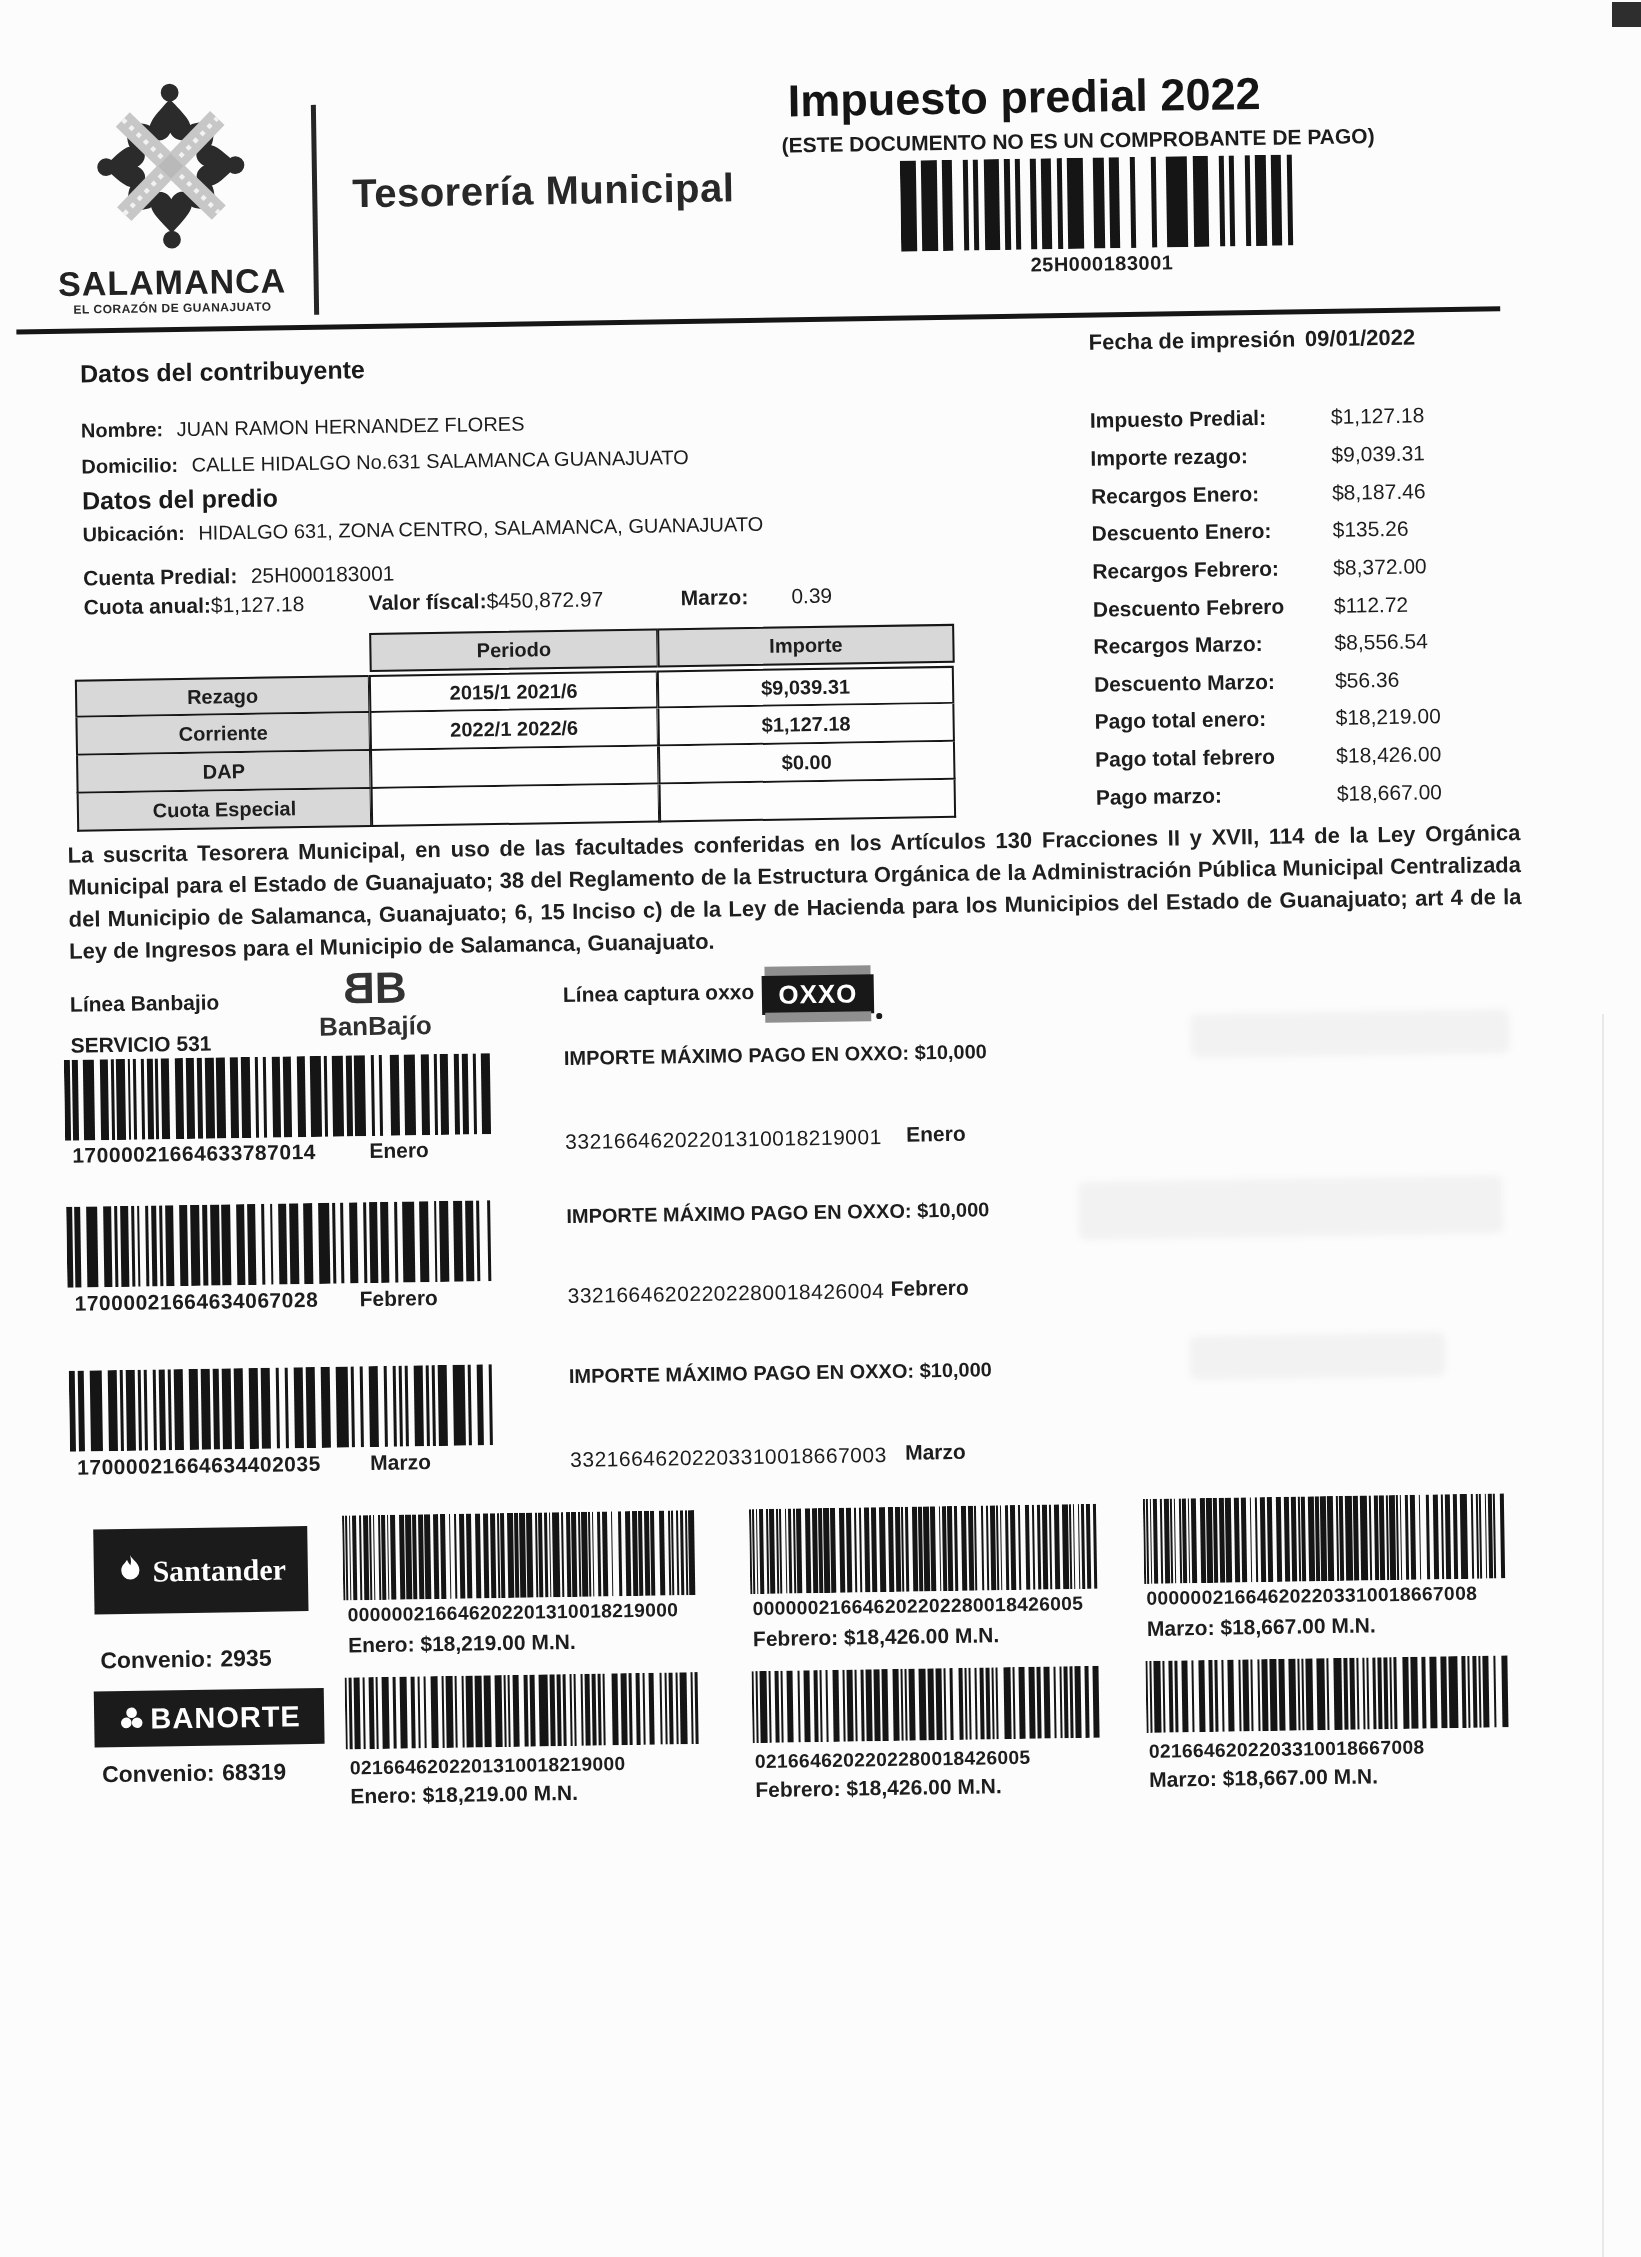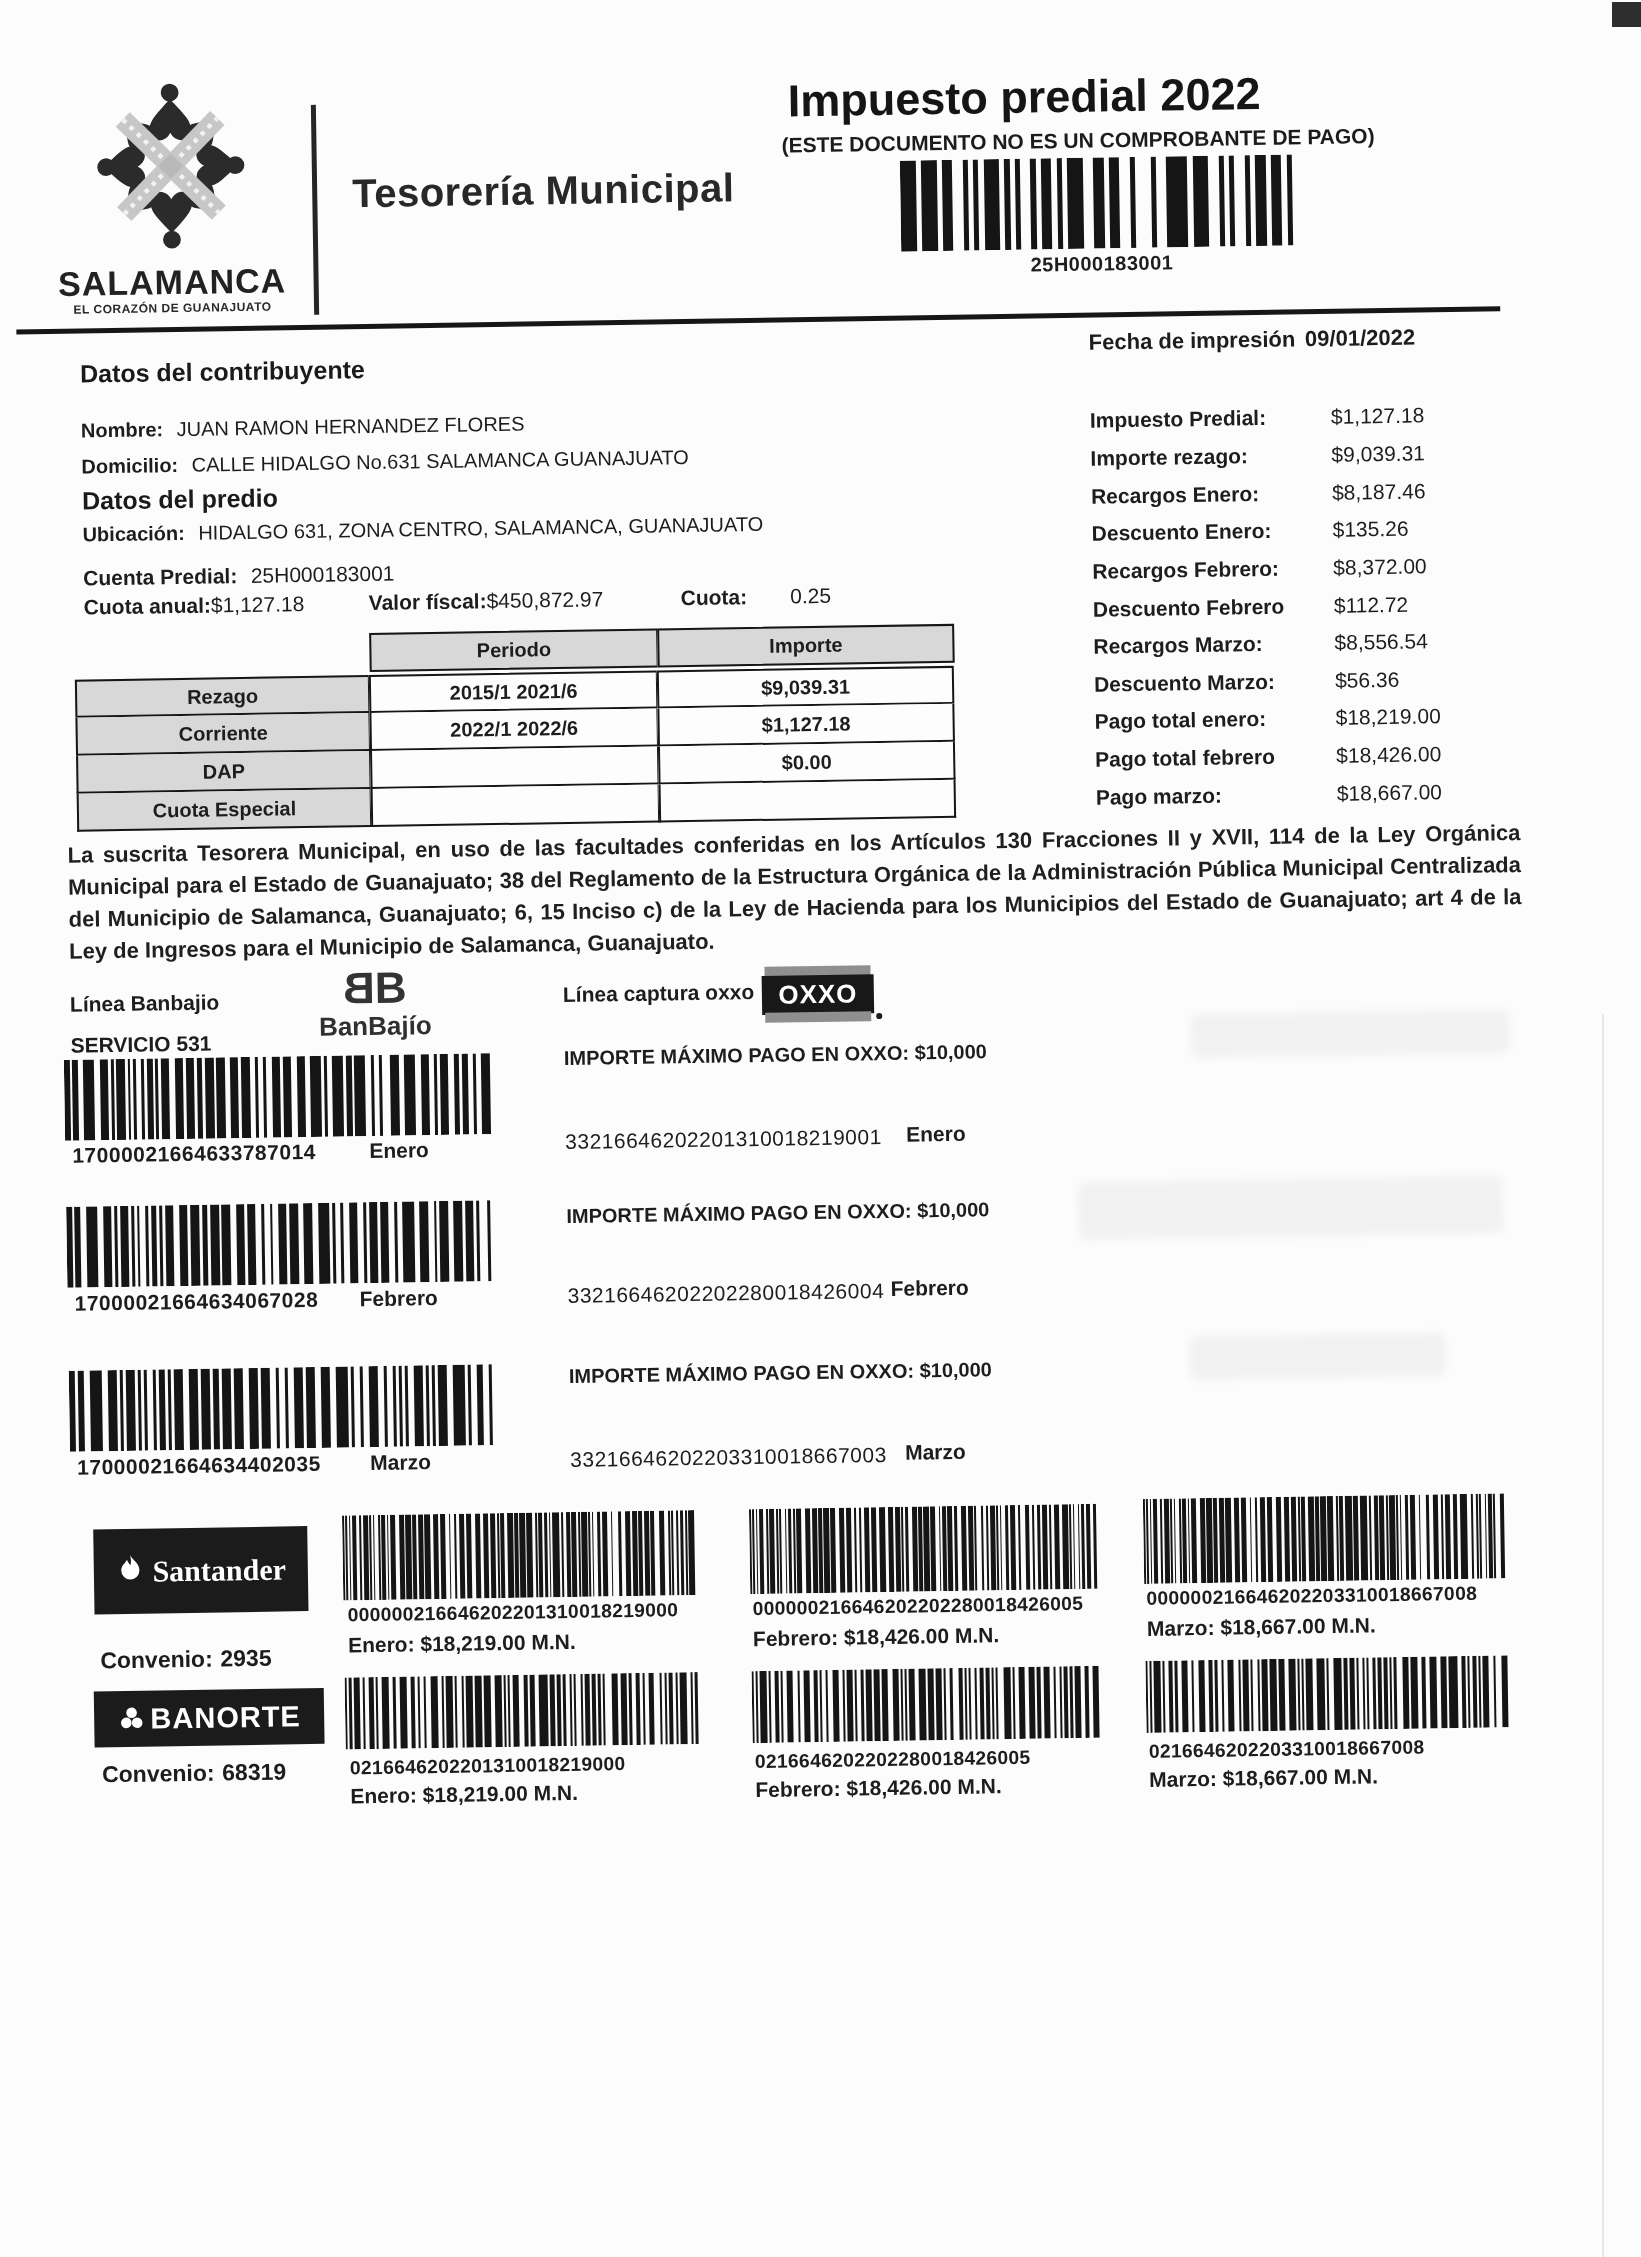--- a/index.html
+++ b/index.html
@@ -166,21 +166,21 @@
     <div class="abs h-sec" style="left:92px;top:475px;">Datos del predio</div>
     <div class="abs frow" style="left:92px;top:512px;">
       <span class="lab">Ubicación:</span><span class="val">HIDALGO 631, ZONA CENTRO, SALAMANCA, GUANAJUATO</span>
     </div>
     <div class="abs frow" style="left:92px;top:555px;font-size:21px;">
       <span class="lab">Cuenta Predial:</span><span class="val">25H000183001</span>
     </div>
     <div class="abs frow" style="left:92px;top:584px;width:869px;height:29px;font-size:21px;">
       <span class="abs" style="left:0;top:0;"><span class="lab">Cuota anual:</span><span>$1,127.18</span></span>
       <span class="abs" style="left:285px;top:0;"><span class="lab">Valor físcal:</span><span>$450,872.97</span></span>
-      <span class="abs" style="left:597px;top:0;"><span class="lab">Cuota:</span><span style="margin-left:43px;">0.25</span></span>
+      <span class="abs" style="left:597px;top:0;"><span class="lab">Marzo:</span><span style="margin-left:43px;">0.39</span></span>
     </div>
 
     <div class="abs tblhead">
       <div class="cell c1">Periodo</div>
       <div class="cell c2">Importe</div>
     </div>
     <div class="abs tblbody">
       <div class="trow">
         <div class="cell lc">Rezago</div>
         <div class="cell pc">2015/1 2021/6</div>

